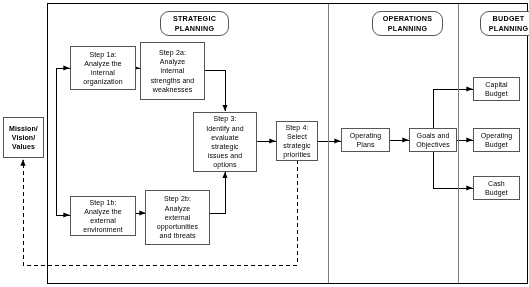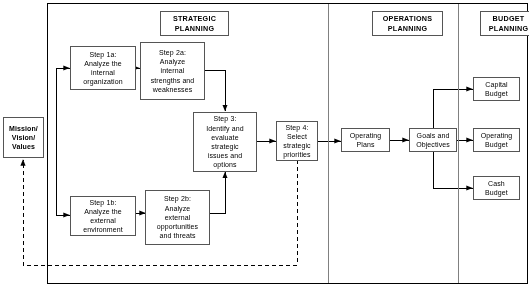--- a/index.html
+++ b/index.html
@@ -38,20 +38,21 @@
     letter-spacing: 0.1px;
     z-index: 5;
     padding: 1px 2px;
     white-space: pre-line;
   }
   .header-node {
     font-weight: bold;
     font-size: 7.2px;
     letter-spacing: 0.25px;
     line-height: 10px;
+    border-radius: 9px;
   }
   .frame {
     position: absolute;
     border: 1px solid #000000;
     box-sizing: border-box;
     z-index: 1;
   }
   .divider {
     position: absolute;
     width: 1px;

